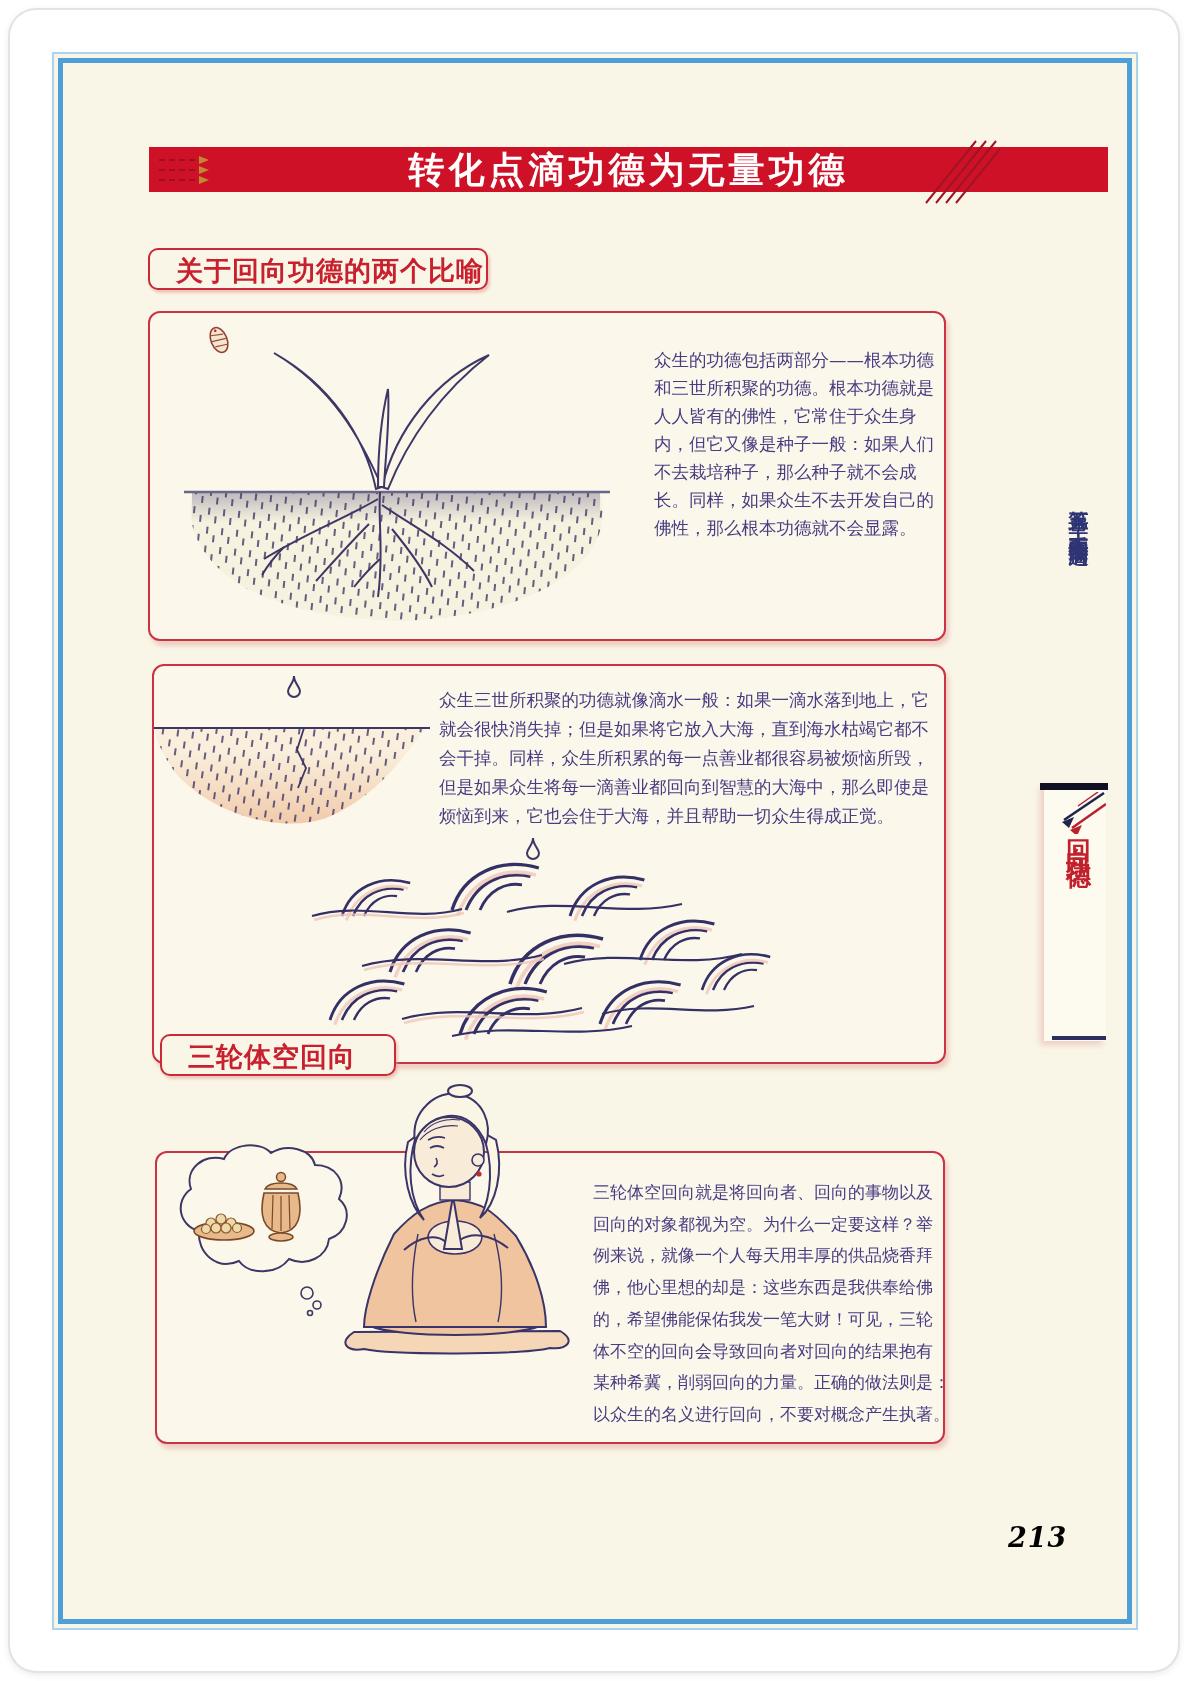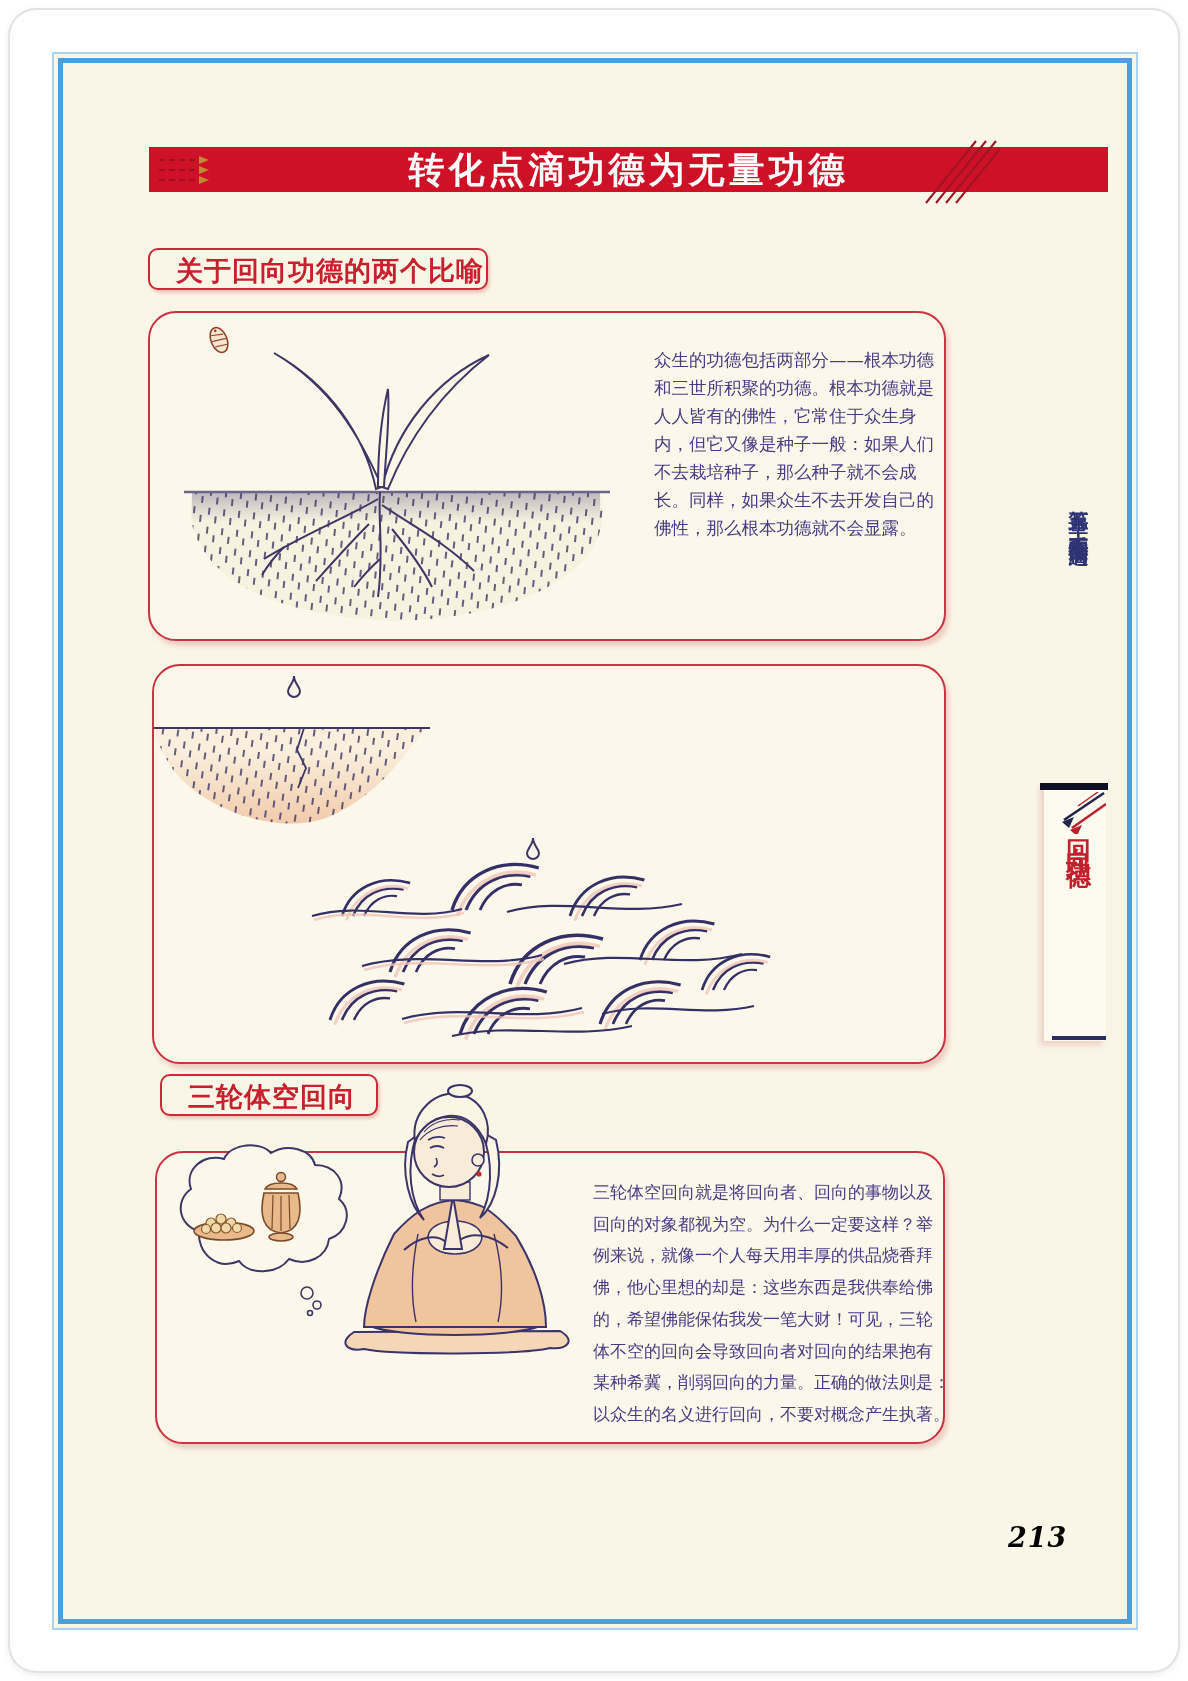--- a/index.html
+++ b/index.html
@@ -12,23 +12,23 @@
   .banner{position:absolute;left:149px;top:147px;width:959px;height:45px;background:#CE1126;}
   .banner-title{position:absolute;left:0;top:0;width:100%;height:45px;line-height:46px;text-align:center;
                 color:#ffffff;font-size:36px;font-weight:bold;letter-spacing:4px;}
   .banner-left-decor{position:absolute;left:8px;top:7px;}
   .banner-right-decor{position:absolute;left:771px;top:-10px;}
   
   .sec-header{position:absolute;height:42px;border:2px solid #CA2A38;border-radius:10px;background:#FAF6E7;
               box-shadow:2px 3px 3px rgba(224,160,150,.55);color:#C8202E;font-size:27px;font-weight:bold;
               line-height:41px;padding-left:26px;letter-spacing:1px;box-sizing:border-box;}
   #header1{left:148px;top:248px;width:340px;}
-  #header2{left:160px;top:1074px;width:218px;}
+  #header2{left:160px;top:1034px;width:236px;}
   
-  .ibox{position:absolute;background:#FBF8EB;border:2.5px solid #C93343;border-radius:28px;
+  .ibox{position:absolute;background:#FBF8EB;border:2.5px solid #C93343;border-radius:12px;
         box-shadow:3px 5px 4px rgba(228,168,160,.5);box-sizing:border-box;}
   #box1{left:148px;top:311px;width:798px;height:330px;}
   #box2{left:152px;top:664px;width:794px;height:400px;}
   #box3{left:155px;top:1151px;width:790px;height:293px;}
   .textblock{position:absolute;white-space:pre-line;color:#483C82;text-align:left;}
   #box1-text{left:504px;top:33px;width:292px;font-size:17.5px;line-height:28px;}
   #box2-text{left:285px;top:20px;width:502px;font-size:17.5px;line-height:29px;}
   #box3-text{left:436px;top:24px;width:362px;font-size:17px;line-height:31.7px;}
   .abs{position:absolute;}
   
@@ -182,20 +182,25 @@
         <path d="M100,165 C160,148 220,170 280,154"></path>
         <path d="M300,160 C350,146 400,164 452,152"></path>
         <path d="M150,182 C210,168 270,186 330,172"></path>
       </g>
       <g fill="none" stroke="#F0C6BA" stroke-width="2.6" opacity=".8">
         <path d="M12,66 C62,51 112,73 162,59"></path>
         <path d="M62,116 C122,99 182,121 242,105"></path>
         <path d="M102,169 C162,152 222,174 282,158"></path>
       </g>
     </svg>
+    <div id="box2-text" class="textblock">众生三世所积聚的功德就像滴水一般：如果一滴水落到地上，它
+就会很快消失掉；但是如果将它放入大海，直到海水枯竭它都不
+会干掉。同样，众生所积累的每一点善业都很容易被烦恼所毁，
+但是如果众生将每一滴善业都回向到智慧的大海中，那么即使是
+烦恼到来，它也会住于大海，并且帮助一切众生得成正觉。</div>
   </div>
 
   <div id="header2" class="sec-header">三轮体空回向</div>
 
   <div id="box3" class="ibox">
     <svg class="abs" style="left:12px;top:-12px" width="190" height="190" viewBox="0 0 190 190">
       <path d="M30,90 C10,85 5,60 22,48 C15,28 35,12 55,18 C62,2 92,0 102,12 C118,2 142,8 146,24 C166,24 178,40 170,58 C184,70 178,92 160,98 C158,116 138,126 120,118 C108,134 80,134 70,120 C48,130 28,112 30,90 Z" fill="#FBF7EA" stroke="#3E3766" stroke-width="2"></path>
       <g>
         <ellipse cx="55" cy="90" rx="30" ry="9" fill="#E8B98A" stroke="#7A4A28" stroke-width="1.6"></ellipse>
         <g fill="#F0D9A8" stroke="#8A5A2E" stroke-width="1.2">

